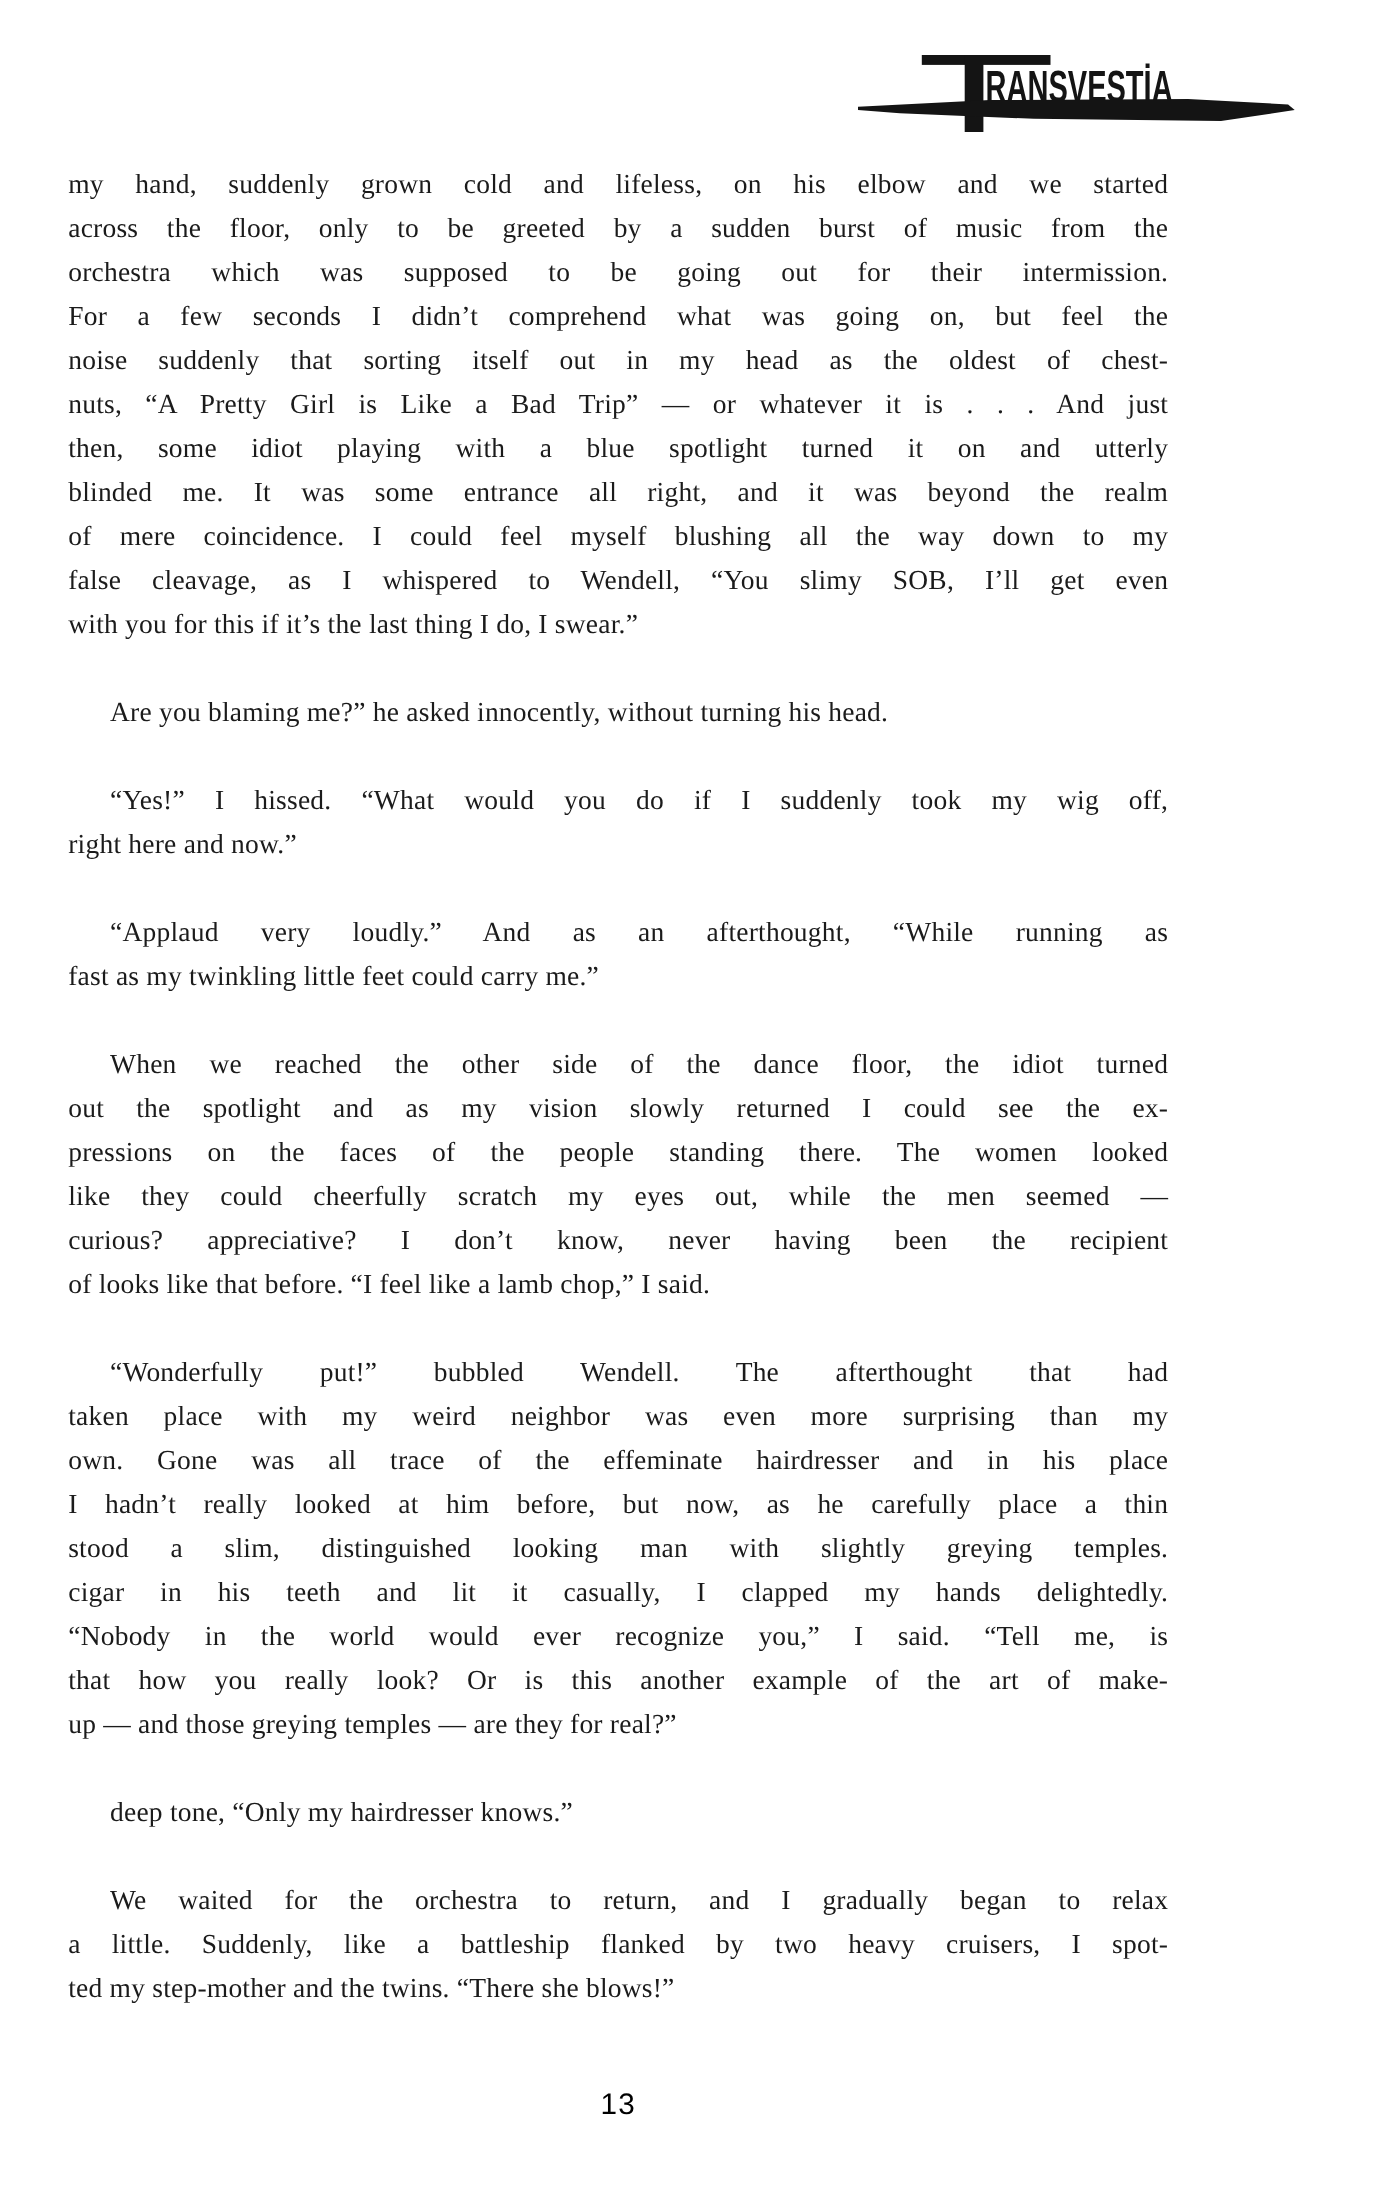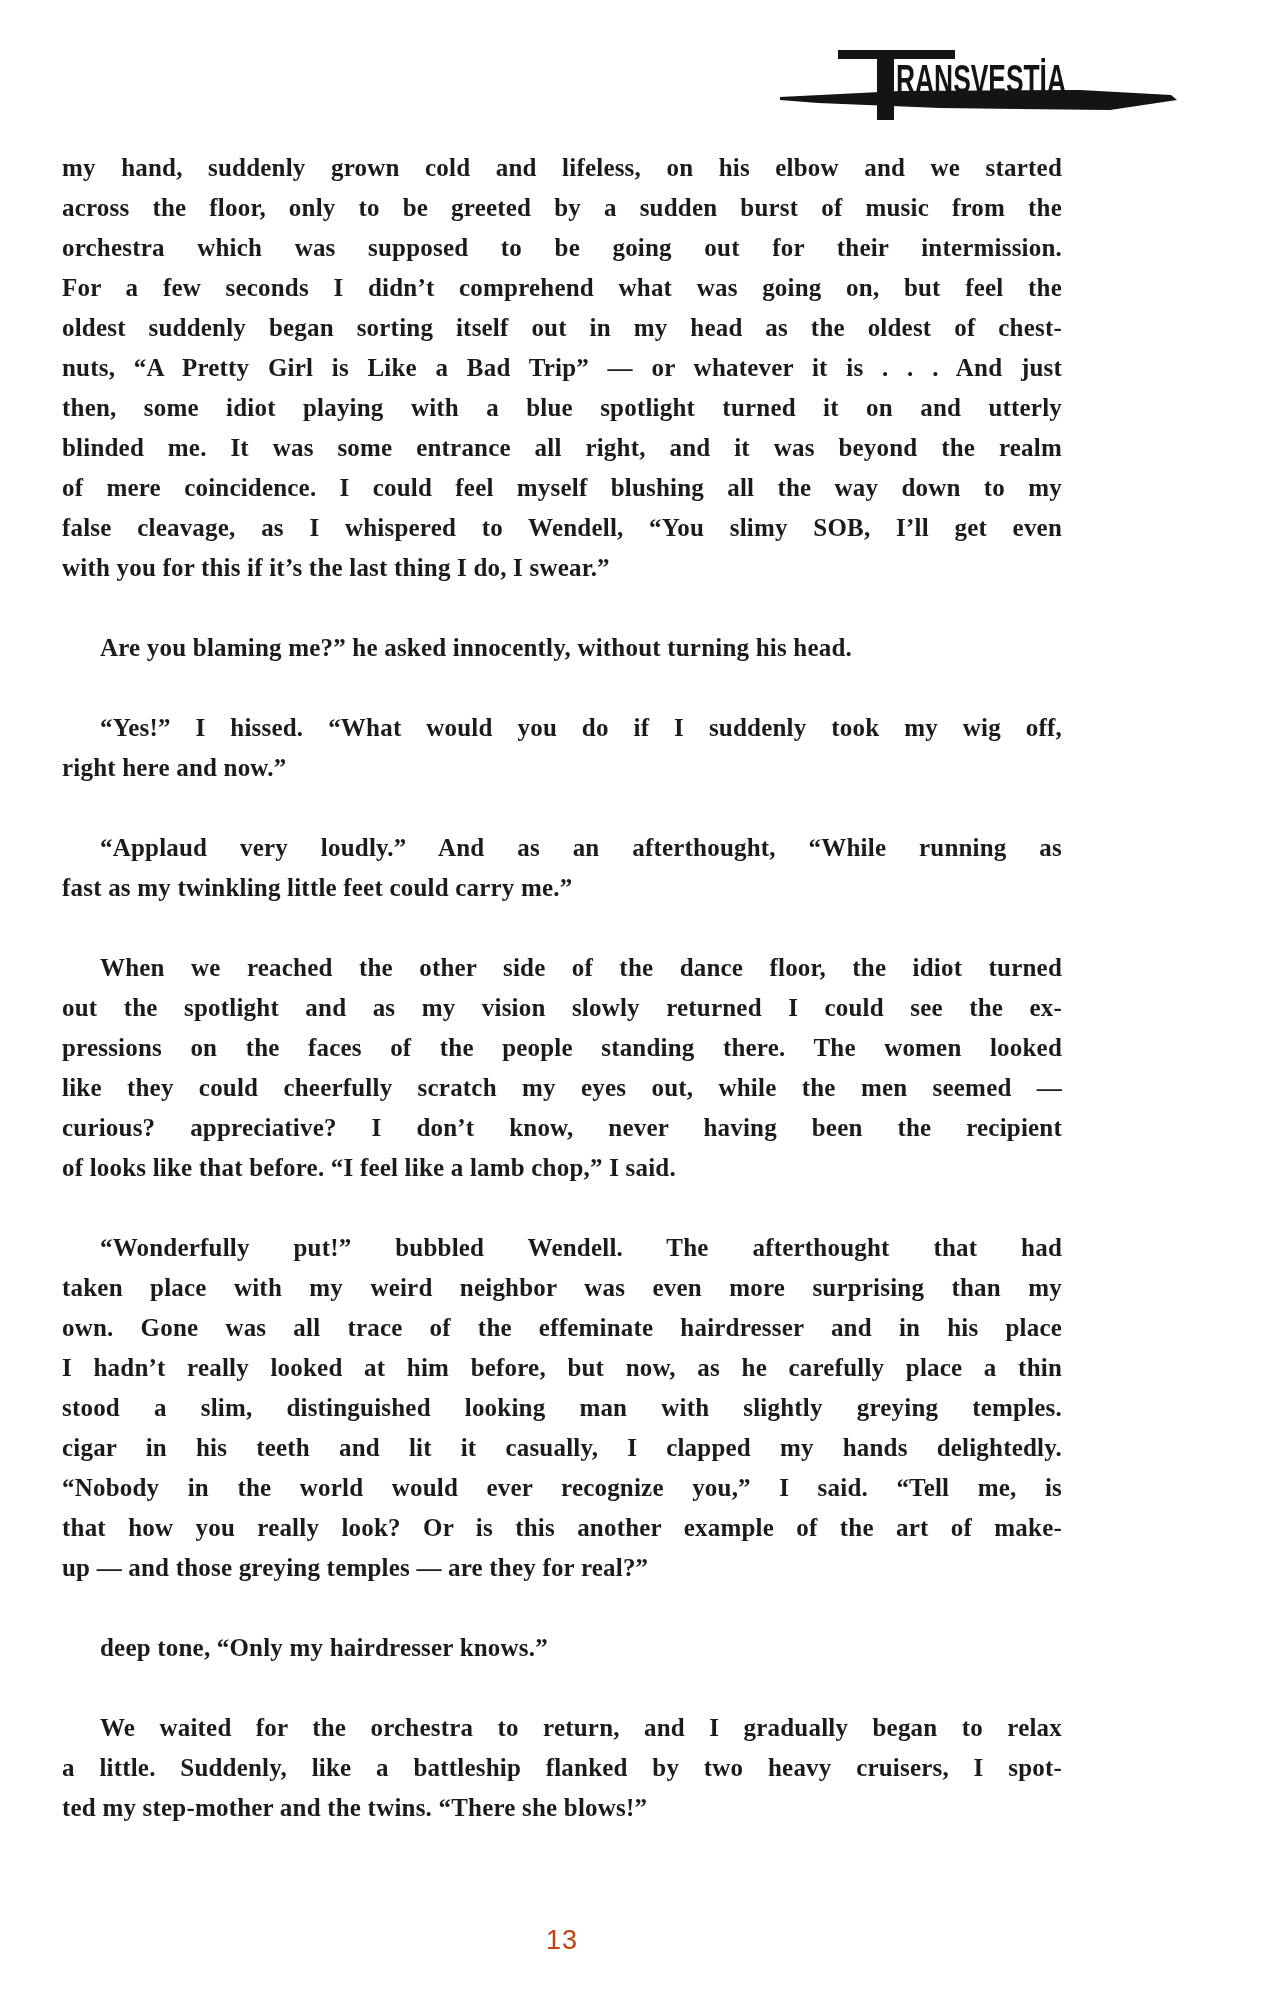--- a/index.html
+++ b/index.html
@@ -28,56 +28,54 @@
     position: absolute;
     left: 62px; top: 148px; width: 1000px;
     font-size: 25px;
     line-height: 40px;
     letter-spacing: 0.2px;
   }
   .line {
     text-align: justify;
     text-align-last: justify;
     text-justify: inter-word;
-    font-weight: bold;
   }
   .line.last { text-align-last: left; }
   .paragraph + .paragraph { margin-top: 40px; }
   .paragraph.indented .line:first-child { text-indent: 38px; }
 
   .page-number {
     position: absolute;
     left: 62px; top: 1898px; width: 1000px;
     text-align: center;
     font-family: "Liberation Sans", sans-serif;
     font-size: 27px;
     letter-spacing: 1px;
-    color: #c2410c;
-    margin-top: 27px;
+    color: #000000;
   }
 </style>
 </head>
 <body>
 
 <div class="page">
 
   <svg class="logo" viewBox="0 0 600 90" aria-hidden="true">
     <rect x="248" y="10" width="117" height="9"></rect>
     <rect x="287" y="10" width="17" height="70"></rect>
     <text x="306" y="53" textLength="170" lengthAdjust="spacingAndGlyphs">RANSVESTİA</text>
     <polygon points="190,57 310,51 490,50 581,55 587,60 520,70 350,68 228,63 190,60"></polygon>
   </svg>
 
   <main class="text-block">
       <div class="paragraph">
         <div class="line">my hand, suddenly grown cold and lifeless, on his elbow and we started</div>
         <div class="line">across the floor, only to be greeted by a sudden burst of music from the</div>
         <div class="line">orchestra which was supposed to be going out for their intermission.</div>
         <div class="line">For a few seconds I didn’t comprehend what was going on, but feel the</div>
-        <div class="line">oldest suddenly began sorting itself out in my head as the oldest of chest-</div>
+        <div class="line">noise suddenly that sorting itself out in my head as the oldest of chest-</div>
         <div class="line">nuts, “A Pretty Girl is Like a Bad Trip” — or whatever it is . . . And just</div>
         <div class="line">then, some idiot playing with a blue spotlight turned it on and utterly</div>
         <div class="line">blinded me. It was some entrance all right, and it was beyond the realm</div>
         <div class="line">of mere coincidence. I could feel myself blushing all the way down to my</div>
         <div class="line">false cleavage, as I whispered to Wendell, “You slimy SOB, I’ll get even</div>
         <div class="line last">with you for this if it’s the last thing I do, I swear.”</div>
       </div>
       <div class="paragraph indented">
         <div class="line last">Are you blaming me?” he asked innocently, without turning his head.</div>
       </div>

